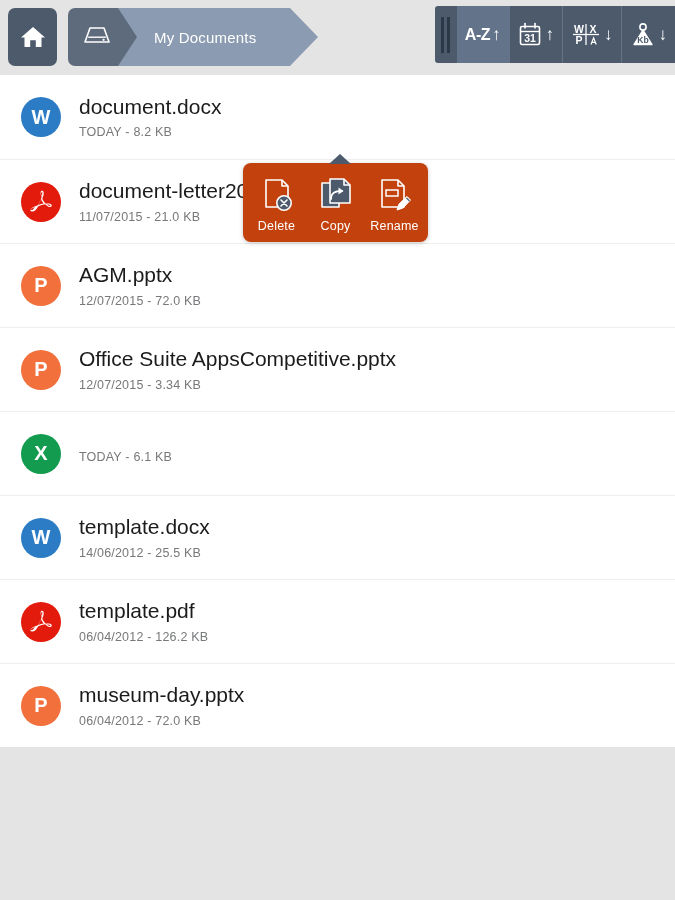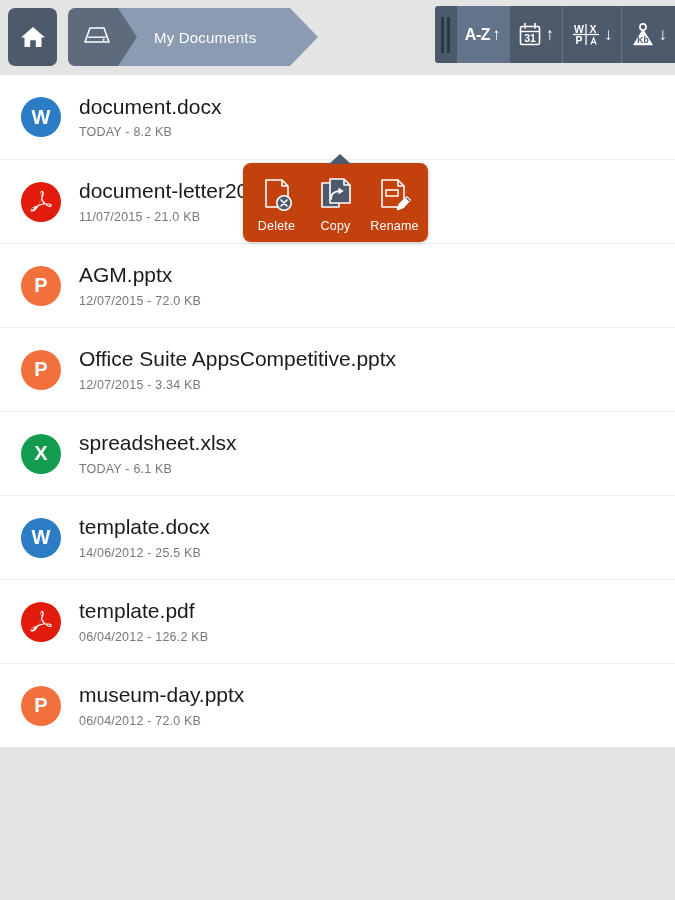--- a/index.html
+++ b/index.html
@@ -362,21 +362,20 @@
     <div class="file-row">
       <div class="file-icon" style="background: rgb(241, 112, 60);">P</div>
       <div class="file-text">
         <div class="file-name">Office Suite AppsCompetitive.pptx</div>
         <div class="file-meta">12/07/2015 - 3.34 KB</div>
       </div>
     </div>
     <div class="file-row">
       <div class="file-icon" style="background: rgb(19, 155, 79);">X</div>
       <div class="file-text">
-        <div class="file-name">spreadsheet.xlsx</div>
         <div class="file-meta">TODAY - 6.1 KB</div>
       </div>
     </div>
     <div class="file-row">
       <div class="file-icon" style="background: rgb(43, 124, 196);">W</div>
       <div class="file-text">
         <div class="file-name">template.docx</div>
         <div class="file-meta">14/06/2012 - 25.5 KB</div>
       </div>
     </div>

